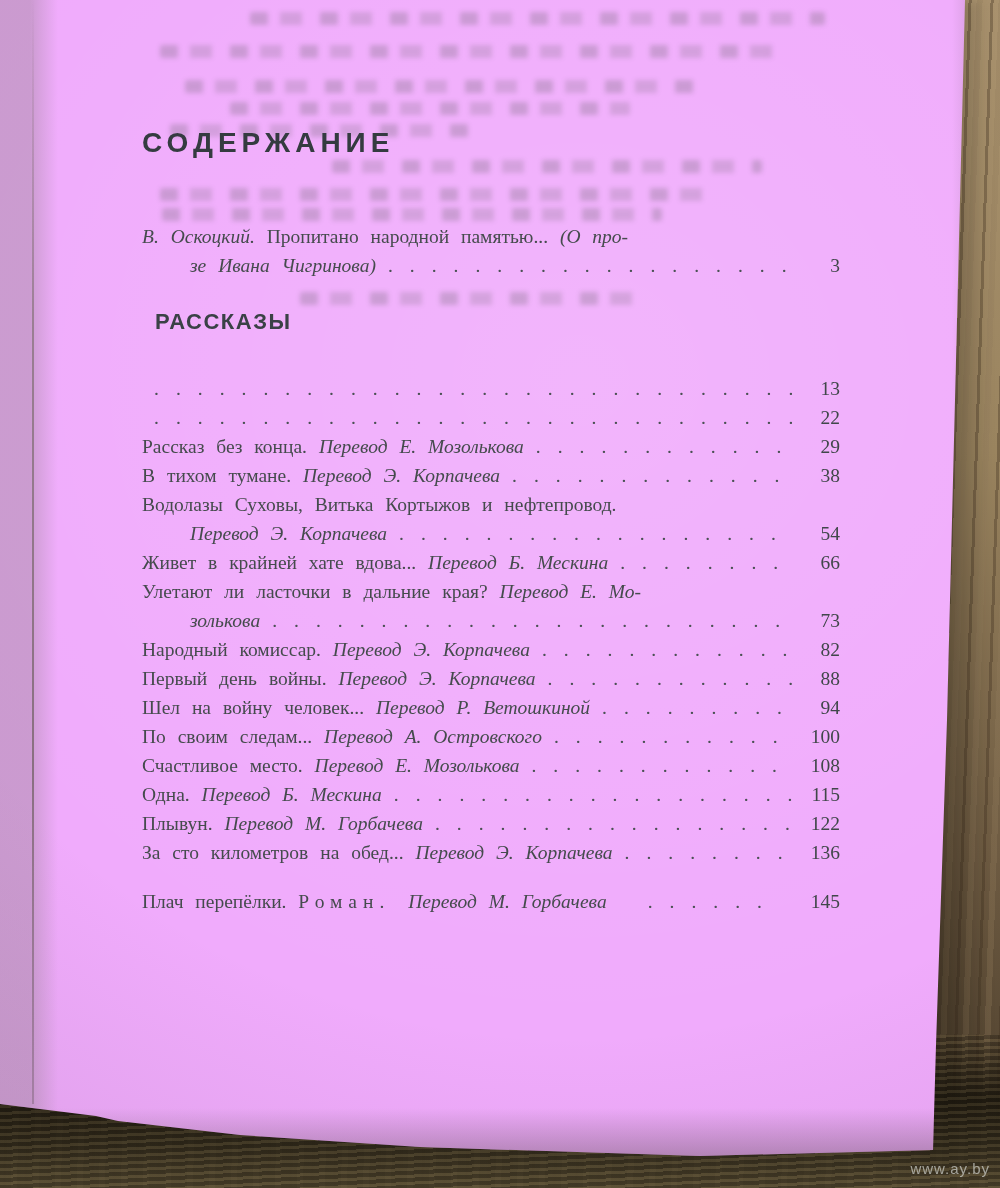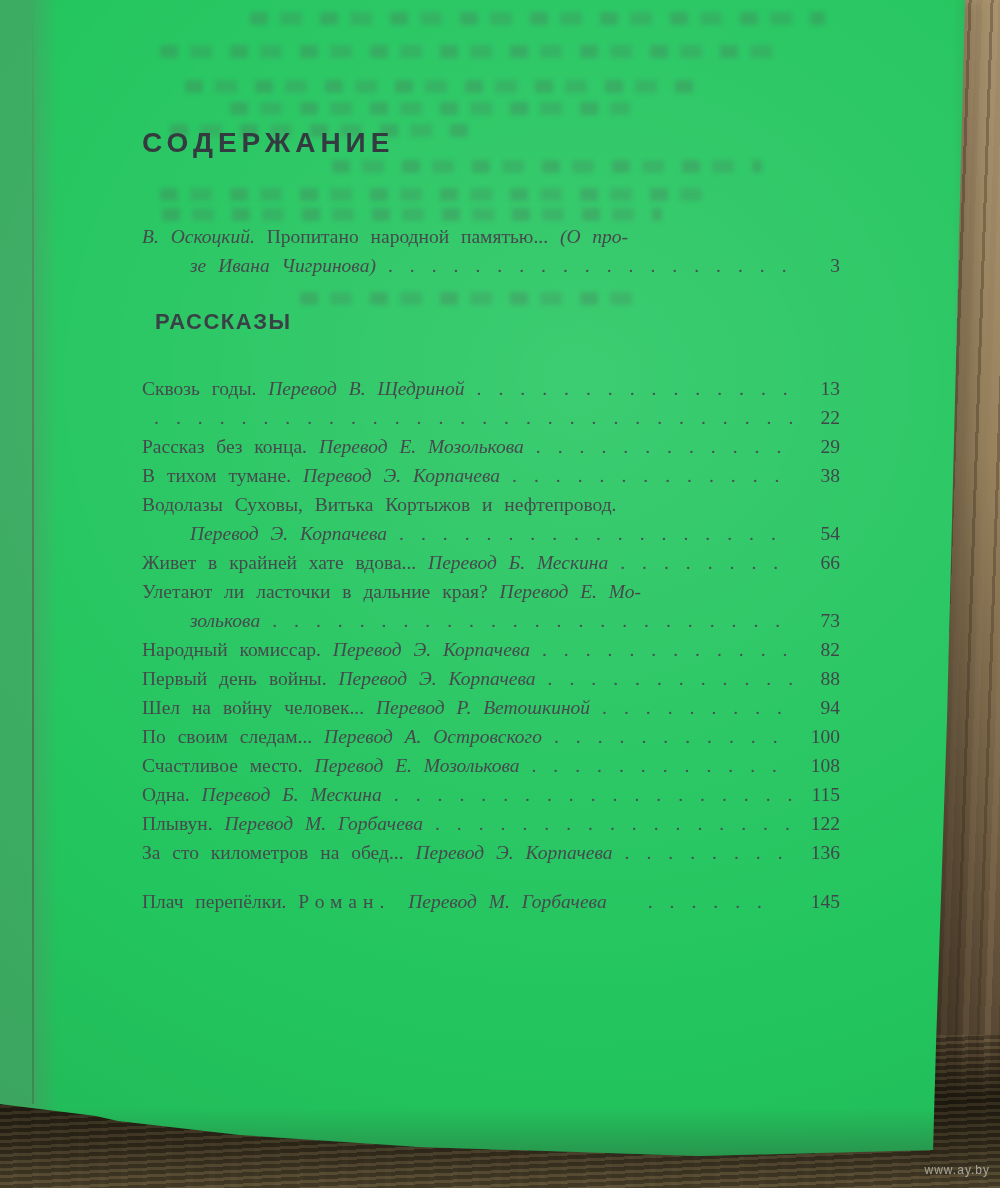--- a/index.html
+++ b/index.html
@@ -20,21 +20,21 @@
   }
   .wood-bottom{
     position:absolute;left:0;right:0;top:1035px;bottom:0;z-index:1;
     background:
       repeating-linear-gradient(177deg,
         rgba(128,112,74,.22) 0 3px, rgba(26,21,12,.30) 3px 7px),
       linear-gradient(180deg,rgba(24,20,12,0) 0%,rgba(24,20,12,.88) 42%,
         rgba(46,40,26,.85) 72%,rgba(88,78,52,.78) 100%);
   }
   .page{
-    position:absolute;inset:0;z-index:2;background:#22c55e;
+    position:absolute;inset:0;z-index:2;background:#f0abfc;
     clip-path:polygon(0px 0px,965px 0px,957px 320px,947px 720px,936px 1045px,
       933px 1150px,700px 1156px,420px 1147px,240px 1135px,118px 1121px,
       96px 1116px,0px 1104px);
   }
   .page::before{
     content:"";position:absolute;inset:0;pointer-events:none;
     background:
       linear-gradient(270deg,rgba(70,68,58,.28) 0 10px,rgba(0,0,0,0) 48px),
       linear-gradient(90deg,rgba(118,116,106,.30) 0 30px,rgba(0,0,0,0) 58px),
       linear-gradient(0deg,rgba(55,52,42,.42) 0 14px,rgba(0,0,0,0) 80px),
@@ -79,21 +79,21 @@
   .seg-sp{font-style:normal;letter-spacing:6px;}
   .leader{
     flex:1 1 0;min-width:10px;overflow:hidden;white-space:nowrap;
     letter-spacing:17px;padding-left:12px;color:#4a5153;
   }
   .leader::after{content:"..........................................";}
   .pagenum{flex:none;min-width:48px;text-align:right;color:#40474a;}
   .watermark{
     position:absolute;right:10px;bottom:11px;z-index:3;
     font-family:"Liberation Sans","DejaVu Sans",sans-serif;
-    font-size:12px;letter-spacing:1px;color:#c2c3bd;opacity:.78;
+    font-size:15px;letter-spacing:1px;color:#c2c3bd;opacity:.78;
   }
 </style>
 </head>
 <body>
 
 <div class="edge-shadow"></div>
 <div class="wood-bottom"></div>
 
 <div class="page">
   <div class="crease"></div>
@@ -114,21 +114,20 @@
         <div class="toc-row">
           <span class="title"><span class="seg-i">В. Оскоцкий. </span><span class="seg-r">Пропитано народной памятью... </span><span class="seg-i">(О про-</span></span>
         </div>
         <div class="toc-row">
           <span class="title ind"><span class="seg-i">зе Ивана Чигринова)</span></span>
           <span class="leader"></span>
           <span class="pagenum">3</span>
         </div>
         <div class="toc-section">РАССКАЗЫ</div>
         <div class="toc-row">
-          <span class="title"><span class="seg-r">Сквозь годы. </span><span class="seg-i">Перевод В. Щедриной</span></span>
           <span class="leader"></span>
           <span class="pagenum">13</span>
         </div>
         <div class="toc-row">
           <span class="leader"></span>
           <span class="pagenum">22</span>
         </div>
         <div class="toc-row">
           <span class="title"><span class="seg-r">Рассказ без конца. </span><span class="seg-i">Перевод Е. Мозолькова</span></span>
           <span class="leader"></span>

